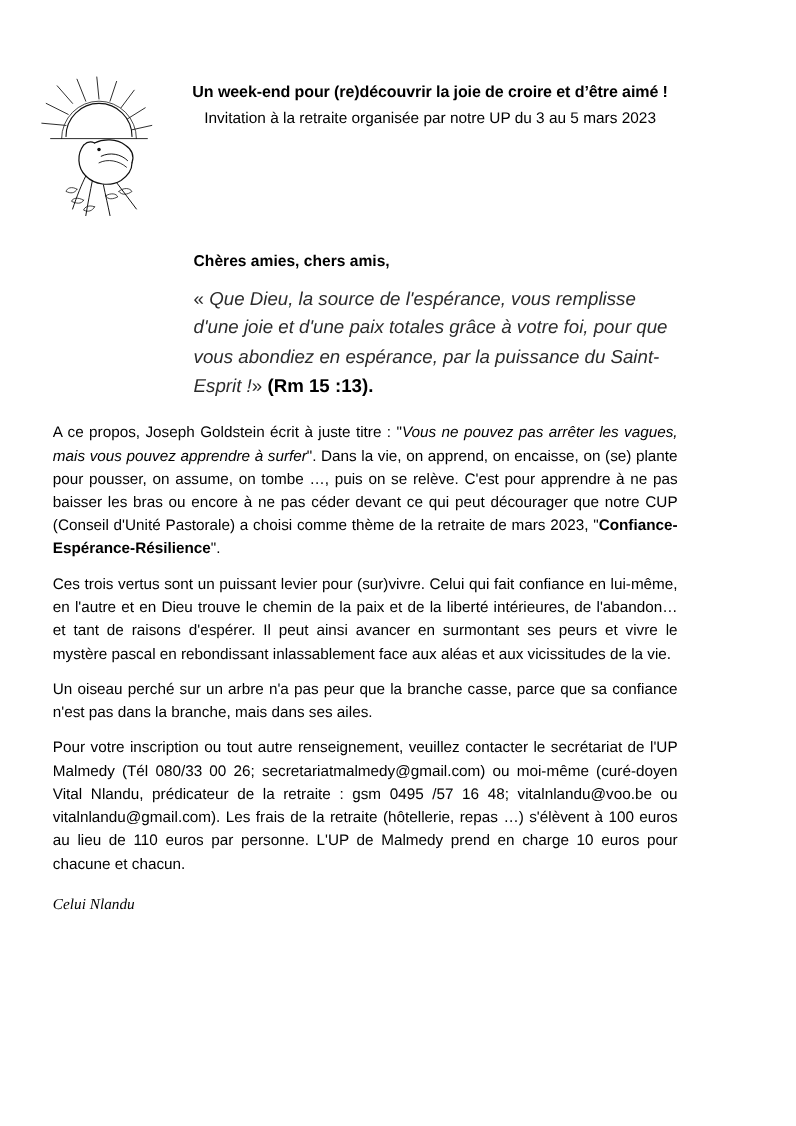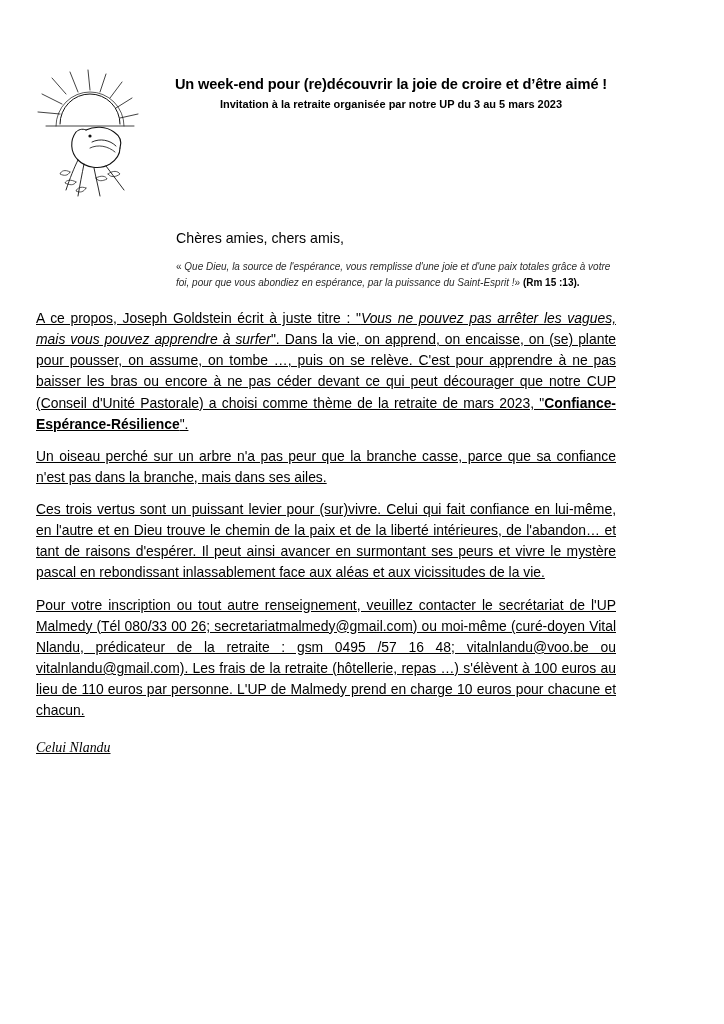--- a/index.html
+++ b/index.html
@@ -44,39 +44,39 @@
     text-align: center;
   }
   .doc-title {
     font-weight: bold;
     font-size: 14.6px;
     line-height: 1.42;
     letter-spacing: -0.1px;
     margin: 0 0 2px 0;
   }
   .doc-subtitle {
-    font-weight: bold;
-    font-size: 11px;
+    font-weight: normal;
+    font-size: 14px;
     line-height: 1.45;
     margin: 0;
   }
 
   
   .indent-block {
     margin-left: 176px;
     margin-right: 40px;
     padding-top: 22px;
   }
   .salutation {
-    font-weight: normal;
+    font-weight: bold;
     font-size: 14.2px;
     margin: 0 0 13px 0;
   }
   .quote {
-    font-size: 10px;
+    font-size: 17px;
     line-height: 1.55;
     color: #2b2b2b;
     font-style: italic;
     margin: 0;
   }
   .quote .guill { font-style: normal; }
   .quote .ref {
     font-style: normal;
     font-weight: bold;
     color: #000;
@@ -84,22 +84,21 @@
 
   
   .body {
     padding: 0 36px 0 36px;
     margin-top: 18px;
   }
   .body p {
     font-size: 13.9px;
     line-height: 1.52;
     text-align: justify;
-    margin: 0 0 11px 0;
-    text-decoration: underline;
+    margin: 0 0 11px 12px;
   }
   .body p.tight { margin-bottom: 0; }
   .body i { font-style: italic; }
   .body b { font-weight: bold; }
 
   .spacer-lg { height: 16px; }
 
   .signature {
     text-align: right;
     padding: 0 58px 0 0;
@@ -168,23 +167,23 @@
 
   <div class="indent-block">
     <p class="salutation">Chères amies, chers amis,</p>
     <p class="quote"><span class="guill">« </span><span>Que Dieu, la source de l'espérance, vous remplisse d'une joie et d'une paix totales grâce à votre foi, pour que vous abondiez en espérance, par la puissance du Saint-Esprit !</span><span class="guill">» </span><span class="ref">(Rm 15 :13).</span></p>
   </div>
 
   <div class="body">
 
     <p><span>A ce propos, Joseph Goldstein écrit à juste titre : "</span><i>Vous ne pouvez pas arrêter les vagues, mais vous pouvez apprendre à surfer</i><span>". Dans la vie, on apprend, on encaisse, on (se) plante pour pousser, on assume, on tombe …, puis on se relève. C'est pour apprendre à ne pas baisser les bras ou encore à ne pas céder devant ce qui peut décourager que notre CUP (Conseil d'Unité Pastorale) a choisi comme thème de la retraite de mars 2023, "</span><b>Confiance-Espérance-Résilience</b><span>".</span></p>
 
+    <p>Ces trois vertus sont un puissant levier pour (sur)vivre. Celui qui fait confiance en lui-même, en l'autre et en Dieu trouve le chemin de la paix et de la liberté intérieures, de l'abandon… et tant de raisons d'espérer. Il peut ainsi avancer en surmontant ses peurs et vivre le mystère pascal en rebondissant inlassablement face aux aléas et aux vicissitudes de la vie.</p>
+
     <p>Un oiseau perché sur un arbre n'a pas peur que la branche casse, parce que sa confiance n'est pas dans la branche, mais dans ses ailes.</p>
-
-    <p>Ces trois vertus sont un puissant levier pour (sur)vivre. Celui qui fait confiance en lui-même, en l'autre et en Dieu trouve le chemin de la paix et de la liberté intérieures, de l'abandon… et tant de raisons d'espérer. Il peut ainsi avancer en surmontant ses peurs et vivre le mystère pascal en rebondissant inlassablement face aux aléas et aux vicissitudes de la vie.</p>
 
 
     <p class="tight">Pour votre inscription ou tout autre renseignement, veuillez contacter le secrétariat de l'UP Malmedy (Tél 080/33 00 26; secretariatmalmedy@gmail.com) ou moi-même (curé-doyen Vital Nlandu, prédicateur de la retraite : gsm 0495 /57 16 48; vitalnlandu@voo.be ou vitalnlandu@gmail.com). Les frais de la retraite (hôtellerie, repas …) s'élèvent à 100 euros au lieu de 110 euros par personne. L'UP de Malmedy prend en charge 10 euros pour chacune et chacun.</p>
 
     <div class="spacer-lg"></div>
 
 
     <p class="signature">Celui Nlandu</p>
   </div>
 

